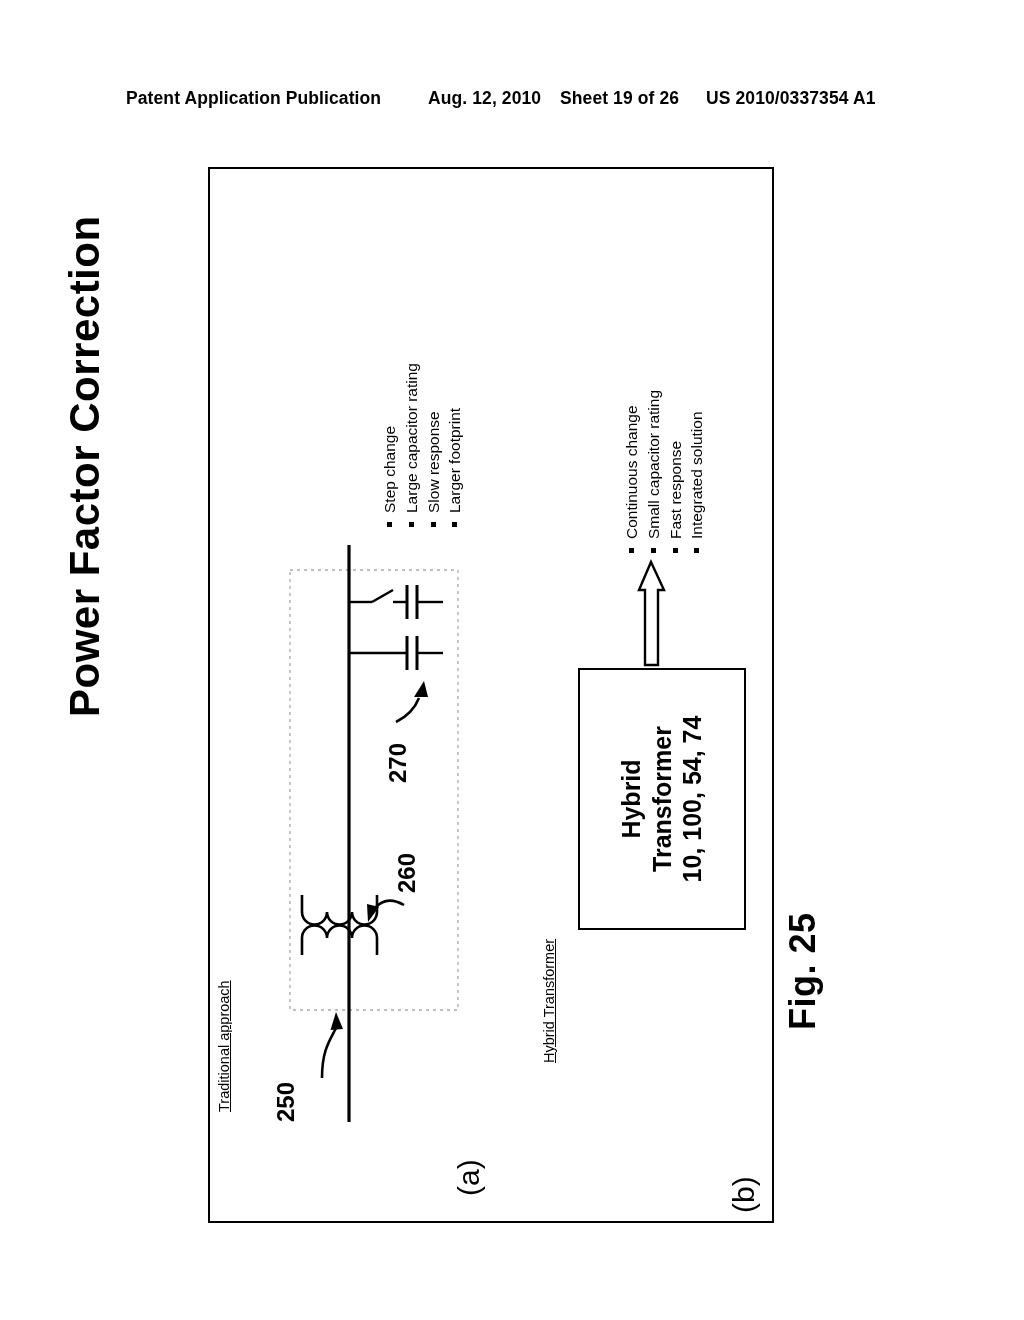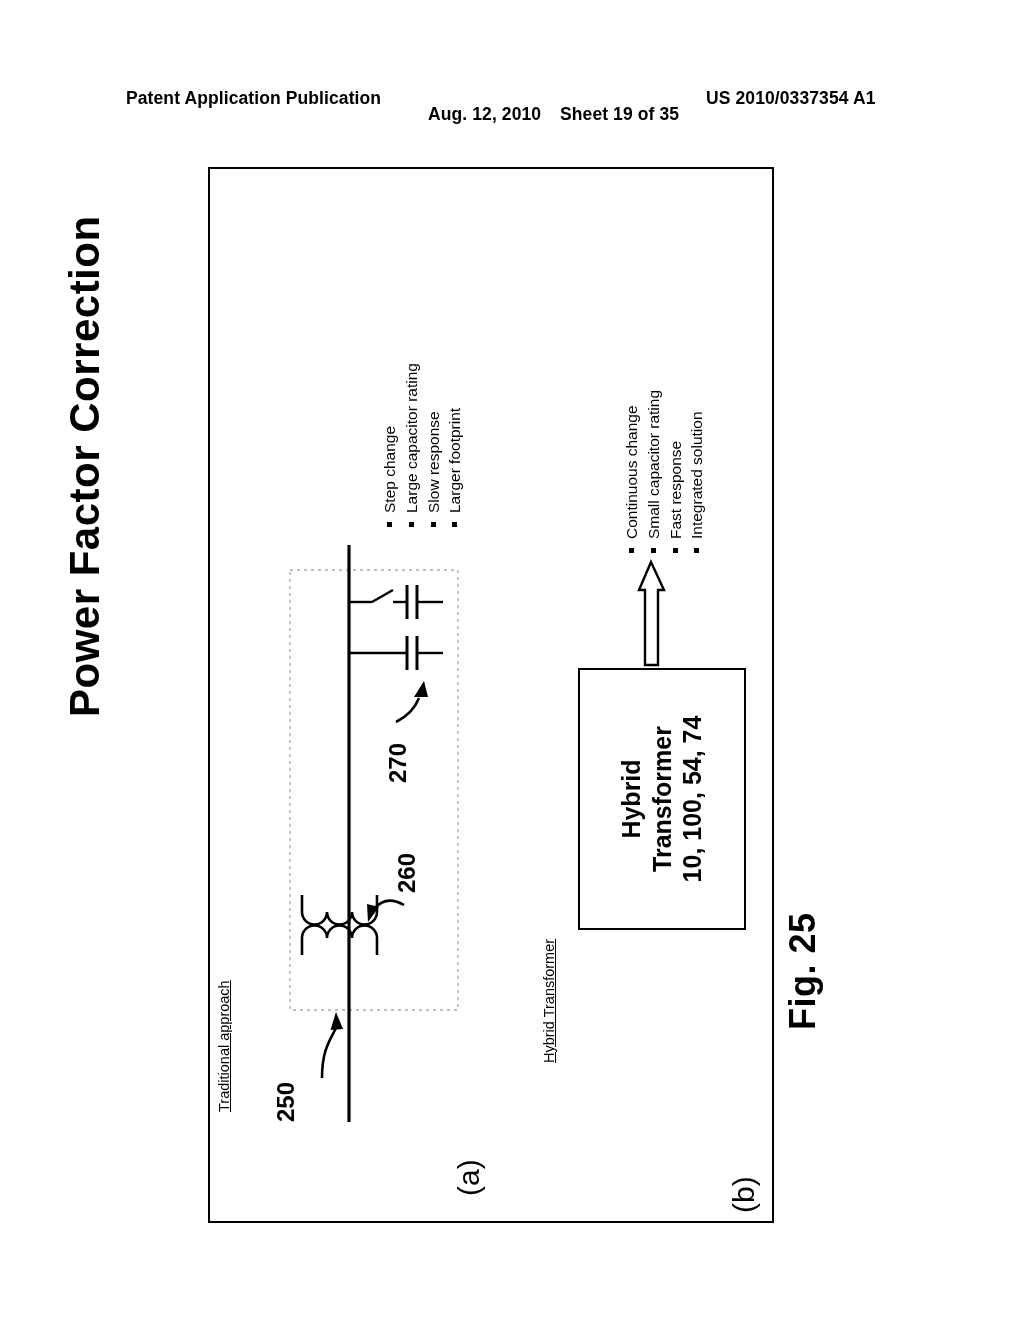--- a/index.html
+++ b/index.html
@@ -24,21 +24,21 @@
     top: 88px;
     width: 1024px;
     height: 28px;
     font-family: Liberation Sans, sans-serif;
     font-weight: bold;
     font-size: 17.5px;
     letter-spacing: 0.1px;
     white-space: nowrap;
   }
   .pub-header .h-left   { position: absolute; left: 126px; top: 0; }
-  .pub-header .h-mid    { position: absolute; left: 428px; top: 16px; }
+  .pub-header .h-mid    { position: absolute; left: 428px; top: 0; }
   .pub-header .h-right  { position: absolute; left: 706px; top: 0; }
 
   
   .figure-frame {
     position: absolute;
     left: 208px;
     top: 167px;
     width: 566px;
     height: 1056px;
     border: 2.5px solid #000;
@@ -167,21 +167,21 @@
     height: 1320px;
     pointer-events: none;
   }
 </style>
 </head>
 <body>
 
 <div class="pub-header">
   <span class="h-left">Patent Application Publication</span>
   <span class="h-mid">Aug. 12, 2010</span>
-  <span class="h-mid" style="left:560px">Sheet 19 of 35</span>
+  <span class="h-mid" style="left:560px">Sheet 19 of 26</span>
   <span class="h-right">US 2010/0337354 A1</span>
 </div>
 
 <div class="slide-title">Power Factor Correction</div>
 
 <div class="figure-frame"></div>
 
 <svg class="art-layer" viewBox="0 0 1024 1320" xmlns="http://www.w3.org/2000/svg">
 
   <rect x="290" y="570" width="168" height="440" fill="none" stroke="#a8a8a8" stroke-width="1.3" stroke-dasharray="3 4"></rect>

